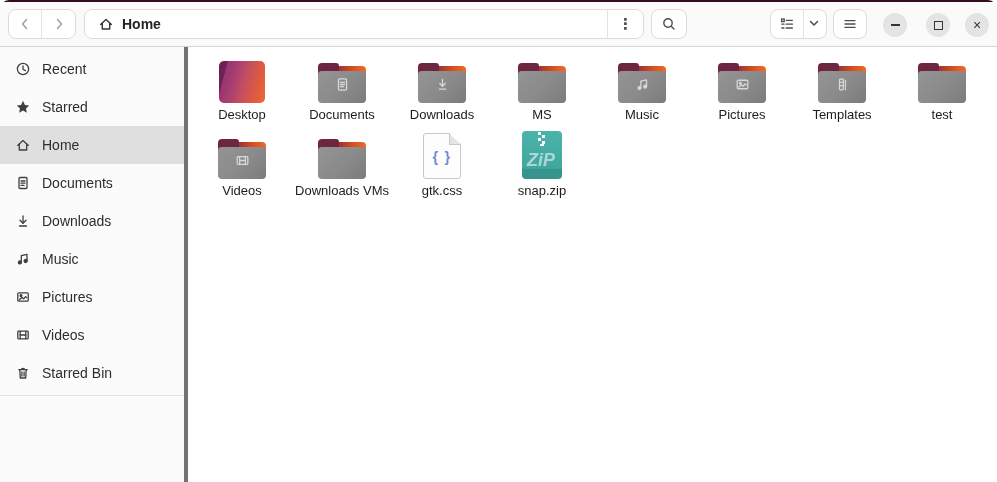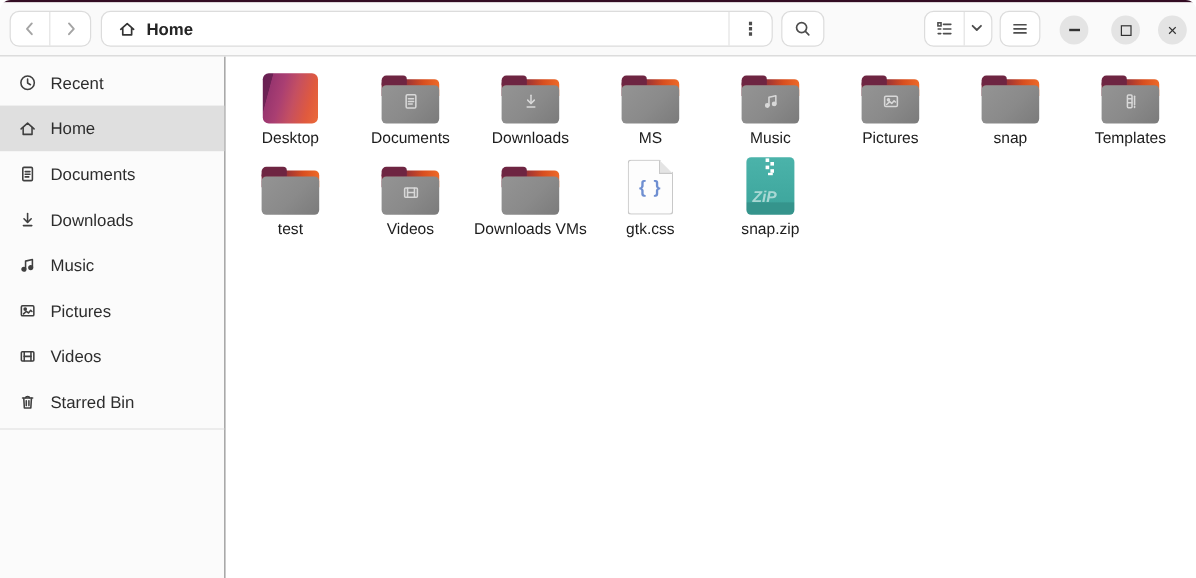--- a/index.html
+++ b/index.html
@@ -37,21 +37,21 @@
   .wc { position:absolute; top:11px; width:24px; height:24px; border-radius:50%;
     background:#e4e4e4; display:flex; align-items:center; justify-content:center;
     color:#333; cursor:pointer; }
   .wc.min { left:883px; } .wc.max { left:926px; } .wc.close { left:965px; }
   .wc-minus { display:block; width:9px; height:1.6px; background:#333; }
   .wc-square { display:block; width:9px; height:9px; border:1.4px solid #333; }
   .wc-x { font-size:14px; line-height:1; color:#333; }
 
   
   .main { flex:1; display:flex; min-height:0; }
-  .sidebar { width:188px; background:#fbfbfb; border-right:1px solid #737373;
+  .sidebar { width:188px; background:#fbfbfb; border-right:4px solid #737373;
     flex:none; padding-top:3px; display:flex; flex-direction:column; }
   .side-item { height:38px; display:flex; align-items:center; gap:11px;
     padding-left:15px; font-size:14px; color:#2d2d2d; cursor:pointer; }
   .side-item.selected { background:#dfdfdf; }
   .side-icon { width:16px; height:16px; flex:none; display:flex; }
   .side-sep { height:1px; background:#e2e2e2; margin:3px 0; }
 
   .content { flex:1; background:#ffffff; padding:4px 0 0 4px; }
   .grid { display:grid; grid-template-columns:repeat(8,100px);
     grid-auto-rows:minmax(76px,auto); }
@@ -93,21 +93,21 @@
     background:linear-gradient(180deg,#4bb3aa 0%,#3fa79e 78%,#35948c 79%,#35948c 100%);
     overflow:hidden; }
   .zip .teeth { position:absolute; top:0; left:50%; width:8px; height:15px;
     transform:translateX(-50%);
     background:
       linear-gradient(#fff,#fff) 0px 1px/3px 3px no-repeat,
       linear-gradient(#fff,#fff) 4px 4px/3px 3px no-repeat,
       linear-gradient(#fff,#fff) 0px 7px/3px 3px no-repeat,
       linear-gradient(#fff,#fff) 4px 10px/3px 3px no-repeat,
       linear-gradient(#fff,#fff) 2px 13px/4px 5px no-repeat; }
-  .zip-text { position:absolute; left:5px; bottom:8px; font-size:13px; font-weight:bold;
+  .zip-text { position:absolute; left:5px; bottom:8px; font-size:18px; font-weight:bold;
     font-style:italic; color:rgba(255,255,255,0.55); }
 </style>
 </head>
 <body>
 
 <div class="window">
   <div class="top-strip"></div>
 
   <div class="headerbar">
     <div class="hbtn nav-group">
@@ -198,20 +198,28 @@
       <div id="side-list">
           <div class="side-item">
     <span class="side-icon">
               <svg width="16" height="16" viewBox="0 0 16 16" fill="none" stroke="#3f3f3f" stroke-width="1.3" stroke-linecap="round" stroke-linejoin="round">
                 <circle cx="8" cy="8" r="5.6"></circle>
                 <path d="M8 4.8 V8.2 L10.4 9.6"></path>
               </svg>
             </span>
     <span class="side-label">Recent</span>
   </div>
+          <div class="side-item">
+    <span class="side-icon">
+              <svg width="16" height="16" viewBox="0 0 16 16">
+                <path d="M8 1.8 L9.9 5.9 14.2 6.4 11 9.4 11.9 13.8 8 11.6 4.1 13.8 5 9.4 1.8 6.4 6.1 5.9 Z" fill="#3f3f3f"></path>
+              </svg>
+            </span>
+    <span class="side-label">Starred</span>
+  </div>
           <div class="side-item selected">
     <span class="side-icon">
               <svg width="16" height="16" viewBox="0 0 16 16" fill="none" stroke="#3f3f3f" stroke-width="1.3" stroke-linecap="round" stroke-linejoin="round">
                 <path d="M2.6 8.4 L8 3.6 L13.4 8.4"></path>
                 <path d="M4.3 7.2 V13 h7.4 V7.2"></path>
               </svg>
             </span>
     <span class="side-label">Home</span>
   </div>
           <div class="side-item">
@@ -368,30 +376,20 @@
               </div>
             </div>
     <div class="file-label">Pictures</div>
   </div>
           <div class="file">
     <div class="icon-slot">
               <div class="folder">
                 <div class="back"></div>
                 <div class="tab"></div>
                 <div class="front"></div>
-              </div>
-            </div>
-    <div class="file-label">snap</div>
-  </div>
-          <div class="file">
-    <div class="icon-slot">
-              <div class="folder">
-                <div class="back"></div>
-                <div class="tab"></div>
-                <div class="front"></div>
                 <div class="emblem">
                   <svg width="17" height="17" viewBox="0 0 16 16" fill="none" stroke="#d8d8d8" stroke-width="1.2" stroke-linecap="round" stroke-linejoin="round">
                     <rect x="5.2" y="3" width="3.6" height="10" rx="0.8"></rect>
                     <path d="M5.4 6 h3.2"></path>
                     <path d="M5.4 9 h3.2"></path>
                     <path d="M10.8 4 v6.6"></path>
                     <path d="M10.8 12 v0.8"></path>
                   </svg>
                 </div>
               </div>

